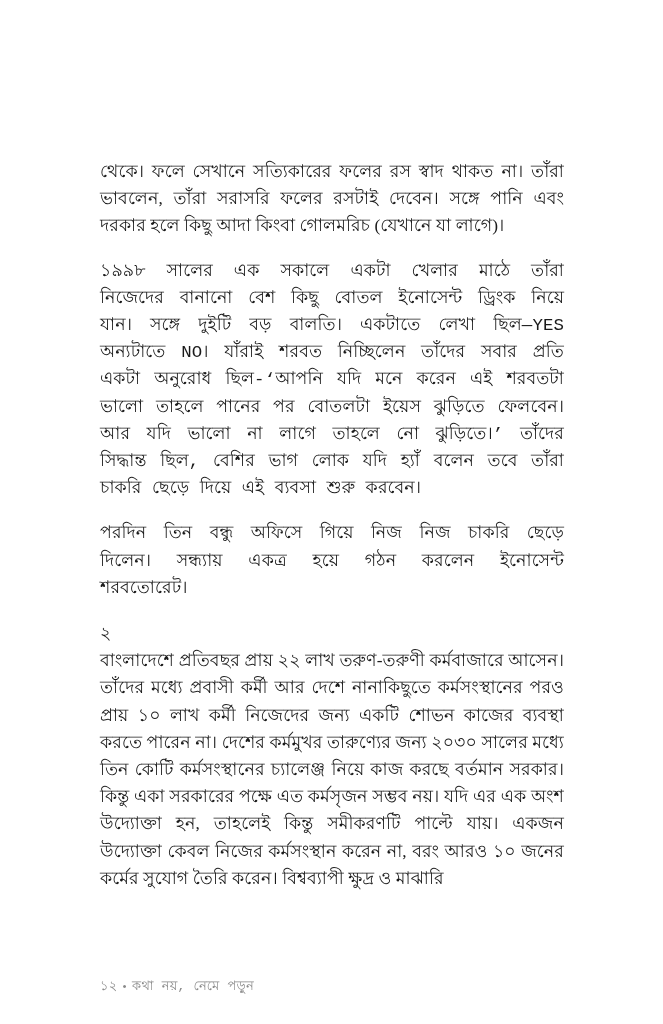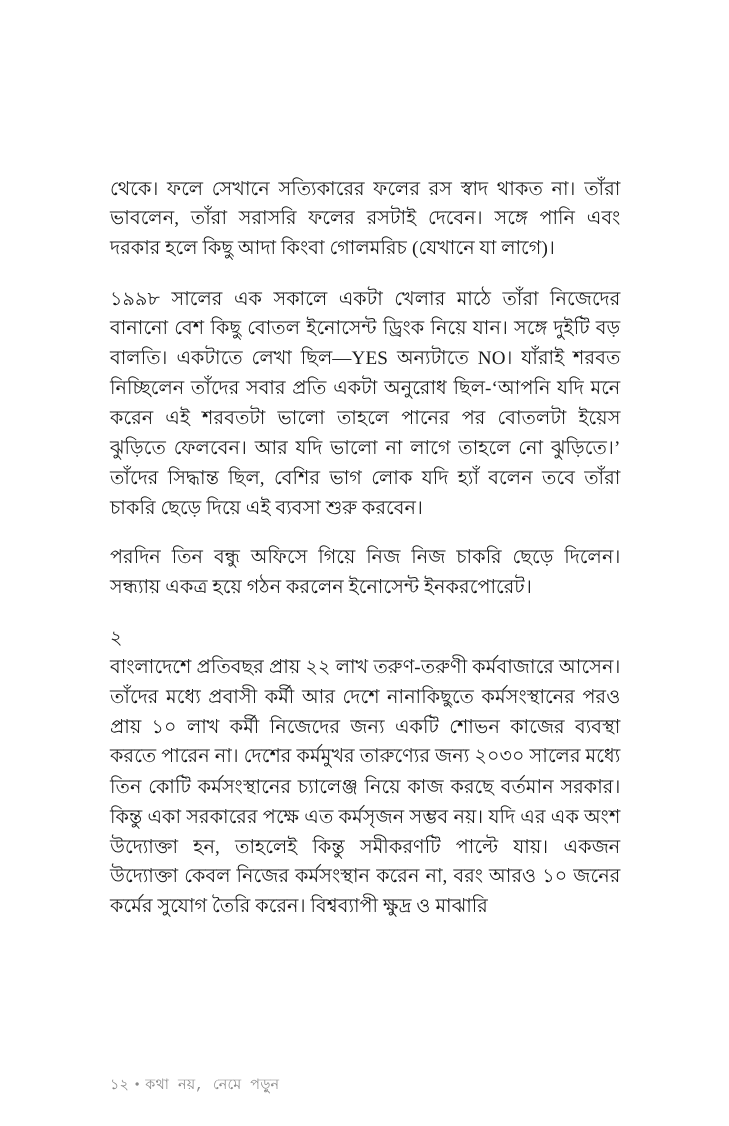--- a/index.html
+++ b/index.html
@@ -31,20 +31,21 @@
     font-size: 17.4px;
     line-height: 27.2px;
     color: #1a1a1a;
     text-align: justify;
     text-justify: inter-word;
     font-family: "Liberation Serif", "DejaVu Serif", serif;
     letter-spacing: 0.1px;
   }
   .para + .para {
     margin-top: 18px;
+    font-family: Liberation Mono, monospace;
   }
   .section-number {
     font-size: 17.4px;
     line-height: 27.2px;
     color: #1a1a1a;
     margin: 18px 0 0 0;
     text-align: left;
     font-weight: 400;
   }
   .section-number + .para {
@@ -81,21 +82,21 @@
 
 <div class="page">
 
   <div class="content">
 
     <p class="para">থেকে। ফলে সেখানে সত্যিকারের ফলের রস স্বাদ থাকত না। তাঁরা ভাবলেন, তাঁরা সরাসরি ফলের রসটাই দেবেন। সঙ্গে পানি এবং দরকার হলে কিছু আদা কিংবা গোলমরিচ (যেখানে যা লাগে)।</p>
 
     <p class="para">১৯৯৮ সালের এক সকালে একটা খেলার মাঠে তাঁরা নিজেদের বানানো বেশ কিছু বোতল ইনোসেন্ট ড্রিংক নিয়ে যান। সঙ্গে দুইটি বড় বালতি। একটাতে লেখা ছিল—YES অন্যটাতে NO। যাঁরাই শরবত নিচ্ছিলেন তাঁদের সবার প্রতি একটা অনুরোধ ছিল-‘আপনি যদি মনে করেন এই শরবতটা ভালো তাহলে পানের পর বোতলটা ইয়েস ঝুড়িতে ফেলবেন। আর যদি ভালো না লাগে তাহলে নো ঝুড়িতে।’ তাঁদের সিদ্ধান্ত ছিল, বেশির ভাগ লোক যদি হ্যাঁ বলেন তবে তাঁরা চাকরি ছেড়ে দিয়ে এই ব্যবসা শুরু করবেন।</p>
 
 
-    <p class="para">পরদিন তিন বন্ধু অফিসে গিয়ে নিজ নিজ চাকরি ছেড়ে দিলেন। সন্ধ্যায় একত্র হয়ে গঠন করলেন ইনোসেন্ট ইনকরপোরেট।</p>
+    <p class="para">পরদিন তিন বন্ধু অফিসে গিয়ে নিজ নিজ চাকরি ছেড়ে দিলেন। সন্ধ্যায় একত্র হয়ে গঠন করলেন ইনোসেন্ট শরবতোরেট।</p>
 
 
     <div class="section-number">২</div>
 
     <p class="para">বাংলাদেশে  প্রতিবছর প্রায় ২২ লাখ তরুণ-তরুণী কর্মবাজারে আসেন। তাঁদের মধ্যে প্রবাসী কর্মী আর দেশে নানাকিছুতে কর্মসংস্থানের পরও প্রায় ১০ লাখ কর্মী নিজেদের জন্য একটি শোভন কাজের ব্যবস্থা করতে পারেন না। দেশের কর্মমুখর তারুণ্যের জন্য ২০৩০ সালের মধ্যে তিন কোটি কর্মসংস্থানের চ্যালেঞ্জ নিয়ে কাজ করছে বর্তমান সরকার। কিন্তু একা সরকারের পক্ষে এত কর্মসৃজন সম্ভব নয়। যদি এর এক অংশ উদ্যোক্তা হন, তাহলেই কিন্তু সমীকরণটি পাল্টে যায়। একজন উদ্যোক্তা কেবল নিজের কর্মসংস্থান করেন না, বরং আরও ১০ জনের কর্মের সুযোগ তৈরি করেন। বিশ্বব্যাপী ক্ষুদ্র ও মাঝারি</p>
 
   </div>
 
   <div class="footer">
     <span class="page-num">১২</span><span class="bullet">•</span><span class="book-title">কথা নয়, নেমে পড়ুন</span>

